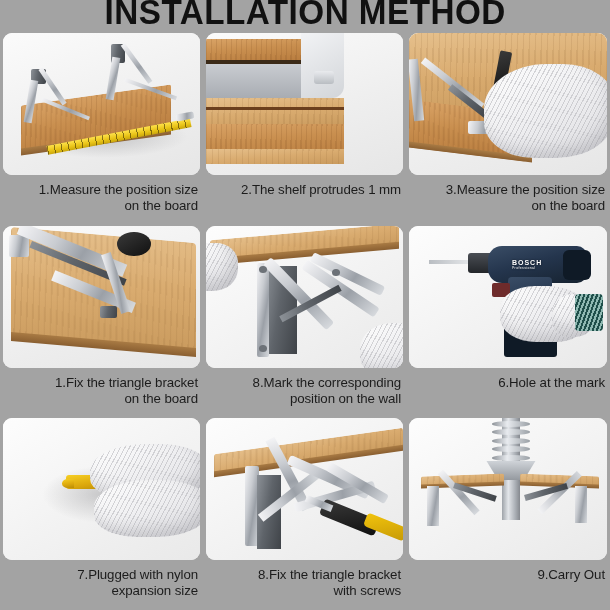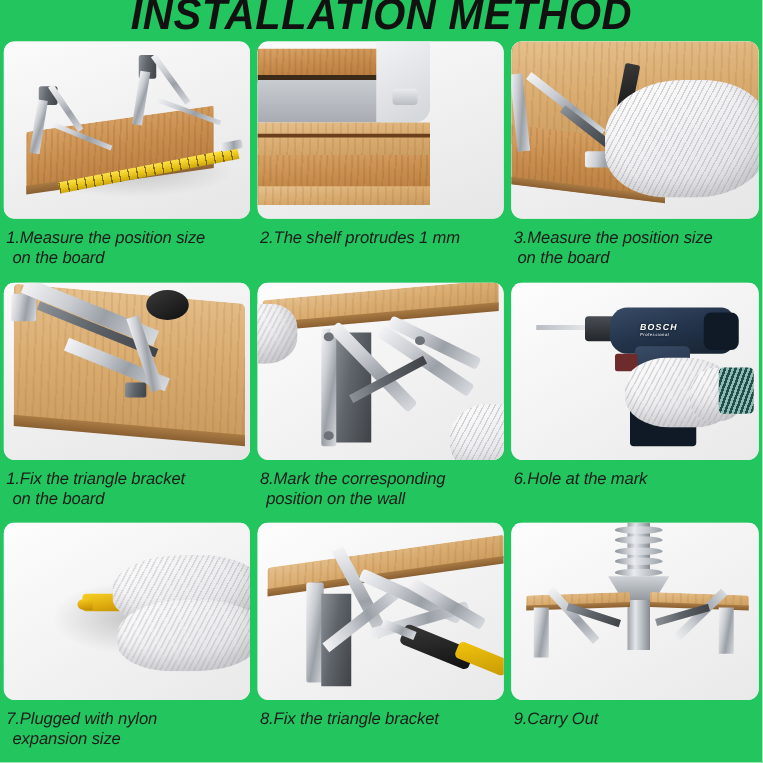--- a/index.html
+++ b/index.html
@@ -10,22 +10,21 @@
     height: 610px;
     overflow: hidden;
     background: #ffffff;
     font-family: "Liberation Sans", "DejaVu Sans", sans-serif;
   }
 
   #page {
     position: relative;
     width: 610px;
     height: 610px;
-    background: #22c55e;
-    font-style: italic;
+    background: #a3a3a3;
   }
 
   
   .title-bar {
     position: absolute;
     top: -8px;
     left: 0;
     width: 610px;
     height: 40px;
     display: flex;
@@ -69,20 +68,21 @@
     background: #f2f2f2;
   }
 
   .caption {
     padding: 7px 2px 0 2px;
     font-size: 13.3px;
     line-height: 1.18;
     color: #1c1c1c;
     font-family: "Liberation Sans Narrow", "Liberation Sans", sans-serif;
     letter-spacing: -0.1px;
+    text-align: right;
   }
   .caption .line2 { padding-left: 5px; display: block; }
   .cell.c3 .caption .line2,
   .cell.c6 .caption .line2,
   .cell.c9 .caption .line2 { padding-left: 3px; }
 
   
   .bg-white { position:absolute; inset:0; background: linear-gradient(160deg,#fbfbfb 0%,#efefef 55%,#e6e6e6 100%); }
   .bg-wall  { position:absolute; inset:0; background: linear-gradient(150deg,#fdfdfd 0%,#f3f3f3 50%,#e9e9e9 100%); }
 
@@ -343,20 +343,21 @@
         <div class="steel" style="left:40%;top:38%;width:44%;height:7%;transform:rotate(24deg);border-radius:3px;"></div>
         <div class="steel" style="left:44%;top:52%;width:42%;height:6%;transform:rotate(-16deg);border-radius:3px;"></div>
         <div class="steel" style="left:60%;top:42%;width:34%;height:7%;transform:rotate(30deg);border-radius:3px;"></div>
 
         <div class="handle-black" style="left:58%;top:64%;width:30%;height:12%;transform:rotate(22deg);border-radius:4px;"></div>
         <div class="handle-yellow" style="left:80%;top:72%;width:22%;height:10%;transform:rotate(22deg);border-radius:4px;"></div>
         <div class="steel" style="left:50%;top:58%;width:14%;height:5%;transform:rotate(22deg);"></div>
       </div>
       <div class="caption">
         <span>8.Fix the triangle bracket</span>
+        <span class="line2">with screws</span>
       </div>
     </div>
 
     <div class="cell c9">
       <div class="photo">
         <div class="bg-wall"></div>
 
         <div class="screw-shaft" style="left:47%;top:-4%;width:9%;height:34%;"></div>
         <div class="thread" style="left:42%;top:2%;width:19%;height:4%;"></div>
         <div class="thread" style="left:42%;top:8%;width:19%;height:4%;"></div>

